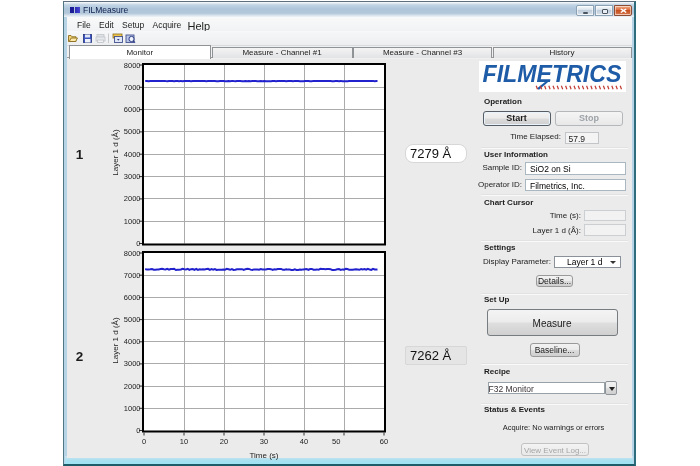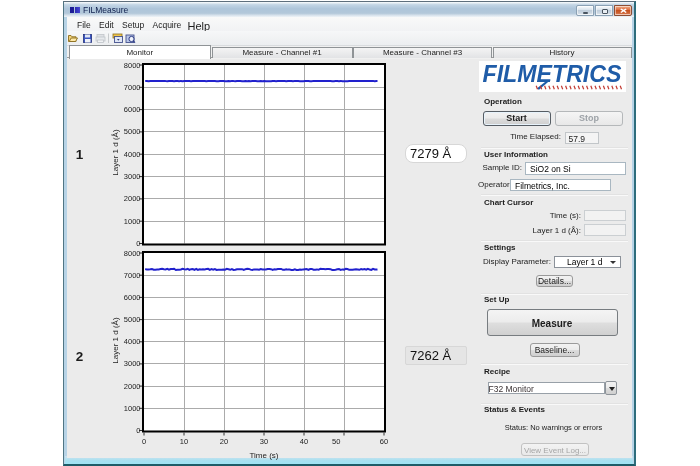--- a/index.html
+++ b/index.html
@@ -189,37 +189,37 @@
 <div class="t bold" style="left:484px;top:96.5px;font-size:8px">Operation</div>
 <div class="btn" style="left:482.5px;top:111px;width:68px;height:14.5px;border-color:#565d64;box-shadow:inset 0 0 0 1px #e8f3fb;font-size:9px;font-weight:bold;line-height:13.5px">Start</div>
 <div class="btn" style="left:555px;top:111px;width:68px;height:14.5px;border-color:#b5b8ba;color:#9ea3a8;font-size:9px;font-weight:bold;line-height:13.5px;background:linear-gradient(180deg,#f5f5f5,#e8e8e8)">Stop</div>
 <div class="t" style="left:480px;top:131.5px;width:81px;text-align:right;font-size:8px">Time Elapsed:</div>
 <div class="tbox" style="left:564.5px;top:131.5px;width:34px;height:12.5px;background:#f4f4f4;border-color:#c2c6c9;font-size:8.5px;color:#222;line-height:12px;padding-left:3px">57.9</div>
 <div class="sep" style="top:147px"></div>
 <div class="t bold" style="left:484px;top:149.5px;font-size:8px">User Information</div>
 <div class="t" style="left:460px;top:163px;width:62px;text-align:right;font-size:8px">Sample ID:</div>
 <div class="tbox" style="left:525px;top:162px;width:101px;height:12.5px;font-size:8.5px;line-height:12px;padding-left:4px">SiO2 on Si</div>
 <div class="t" style="left:450px;top:179.5px;width:72px;text-align:right;font-size:8px">Operator ID:</div>
-<div class="tbox" style="left:510px;top:178.5px;width:101px;height:12.5px;font-size:8.5px;line-height:12px;padding-left:4px">Filmetrics, Inc.</div>
+<div class="tbox" style="left:525px;top:178.5px;width:101px;height:12.5px;font-size:8.5px;line-height:12px;padding-left:4px">Filmetrics, Inc.</div>
 <div class="sep" style="top:194px"></div>
 <div class="t bold" style="left:484px;top:197.5px;font-size:8px">Chart Cursor</div>
 <div class="t" style="left:500px;top:211px;width:81px;text-align:right;font-size:8px">Time (s):</div>
 <div class="tbox" style="left:584px;top:209.5px;width:42px;height:11.5px;background:#f2f2f2;border-color:#cbcfd2"></div>
 <div class="t" style="left:500px;top:225.5px;width:81px;text-align:right;font-size:8px">Layer 1 d (Å):</div>
 <div class="tbox" style="left:584px;top:224px;width:42px;height:11.5px;background:#f2f2f2;border-color:#cbcfd2"></div>
 <div class="sep" style="top:240px"></div>
 <div class="t bold" style="left:484px;top:242.5px;font-size:8px">Settings</div>
 <div class="t" style="left:460px;top:256.5px;width:91px;text-align:right;font-size:8px">Display Parameter:</div>
 <div class="tbox" style="left:554px;top:256px;width:67px;height:11.5px;border-color:#8b9199;font-size:8.5px;line-height:10.5px;padding-left:12px">Layer 1 d<div class="abs" style="right:4px;top:3.5px;width:0;height:0;border-left:3px solid rgba(0,0,0,0);border-right:3px solid rgba(0,0,0,0);border-top:3.5px solid #333"></div></div>
 <div class="btn" style="left:536px;top:275px;width:37px;height:11.5px;font-size:8.5px;line-height:10.5px;border-color:#9a9a9a">Details...</div>
 <div class="sep" style="top:292.5px"></div>
 <div class="t bold" style="left:484px;top:294.5px;font-size:8px">Set Up</div>
-<div class="btn" style="left:486.5px;top:308.5px;width:131px;height:27.5px;border-color:#777c80;font-size:10px;font-weight:bold;line-height:27px;background:linear-gradient(180deg,#f4f4f4 0%,#ececec 48%,#dedede 52%,#d0d0d0 100%)">Measure</div>
+<div class="btn" style="left:486.5px;top:308.5px;width:131px;height:27.5px;border-color:#777c80;font-size:10px;font-weight:normal;line-height:27px;background:linear-gradient(180deg,#f4f4f4 0%,#ececec 48%,#dedede 52%,#d0d0d0 100%)">Measure</div>
 <div class="btn" style="left:529.5px;top:342.5px;width:50px;height:14.5px;font-size:8.5px;line-height:13.5px;border-color:#9a9a9a">Baseline...</div>
 <div class="sep" style="top:362.5px"></div>
 <div class="t bold" style="left:484px;top:366.5px;font-size:8px">Recipe</div>
 <div class="tbox" style="left:487.5px;top:381.5px;width:117px;height:12.5px;border-color:#98a0a8;font-size:8.5px;color:#3a3234;line-height:12px;">F32 Monitor</div>
 <div class="btn" style="left:604.5px;top:380.5px;width:12.5px;height:14px;border-color:#8d9399;border-radius:2px">
     <div class="abs" style="left:3px;top:5px;width:0;height:0;border-left:3.2px solid rgba(0,0,0,0);border-right:3.2px solid rgba(0,0,0,0);border-top:4px solid #222"></div>
   </div>
 <div class="sep" style="top:402.5px"></div>
 <div class="t bold" style="left:484px;top:405px;font-size:8px">Status &amp; Events</div>
-<div class="t" style="left:480px;top:422.5px;width:147px;text-align:center;font-size:7.5px">Status: No warnings or errors</div>
+<div class="t" style="left:480px;top:422.5px;width:147px;text-align:center;font-size:7.5px">Acquire: No warnings or errors</div>
 <div class="btn" style="left:521px;top:442.5px;width:68px;height:13.5px;font-size:8px;line-height:13px;color:#a6a6a6;border-color:#c2c2c2;background:linear-gradient(180deg,#f3f3f3,#e9e9e9)">View Event Log...</div>
 </body></html>

